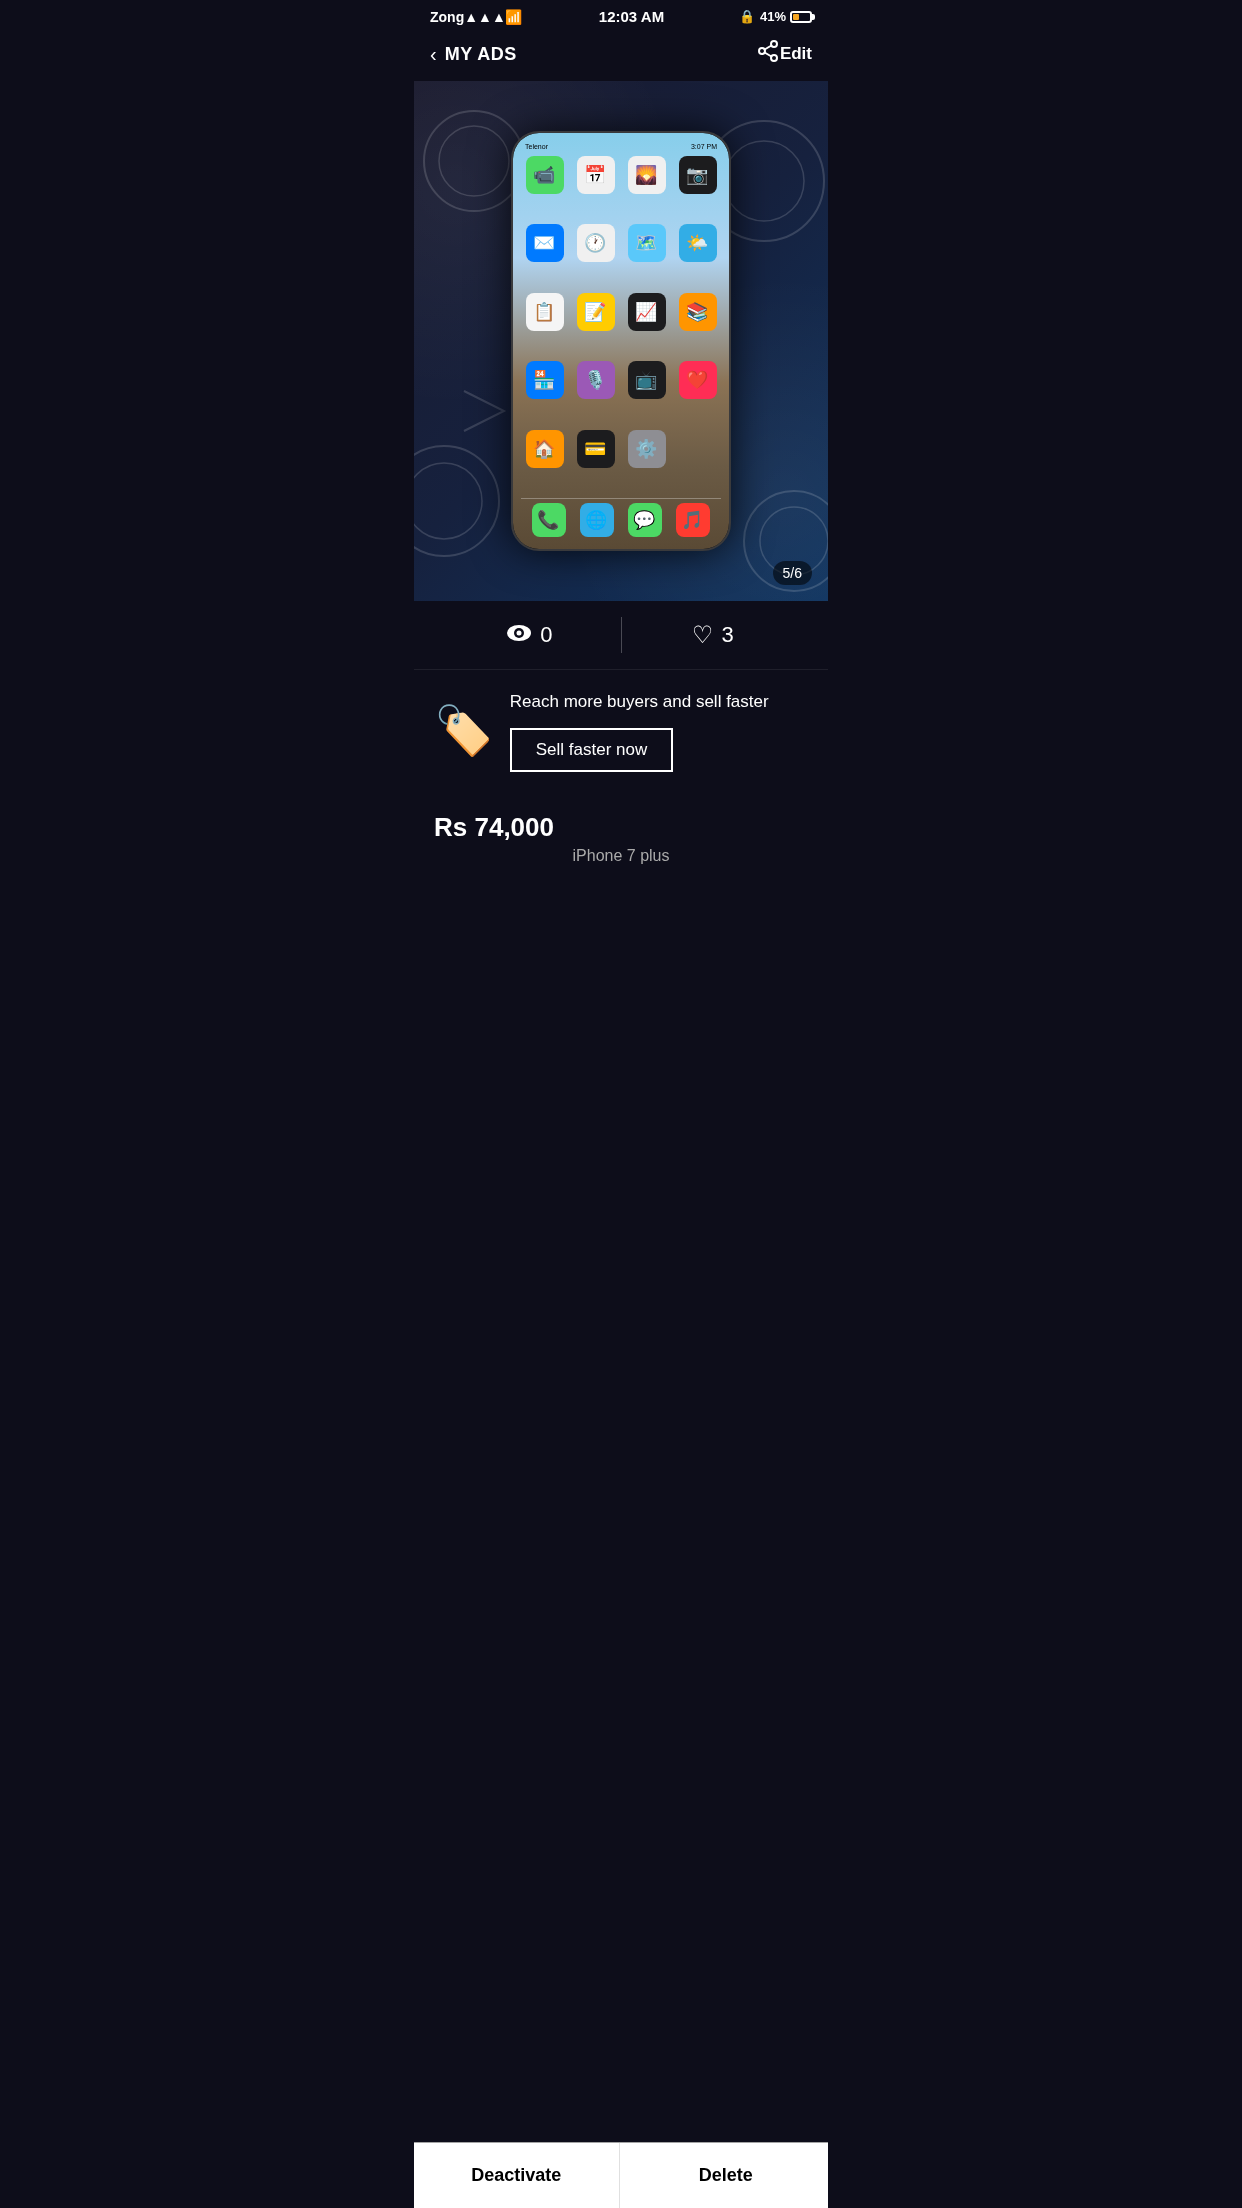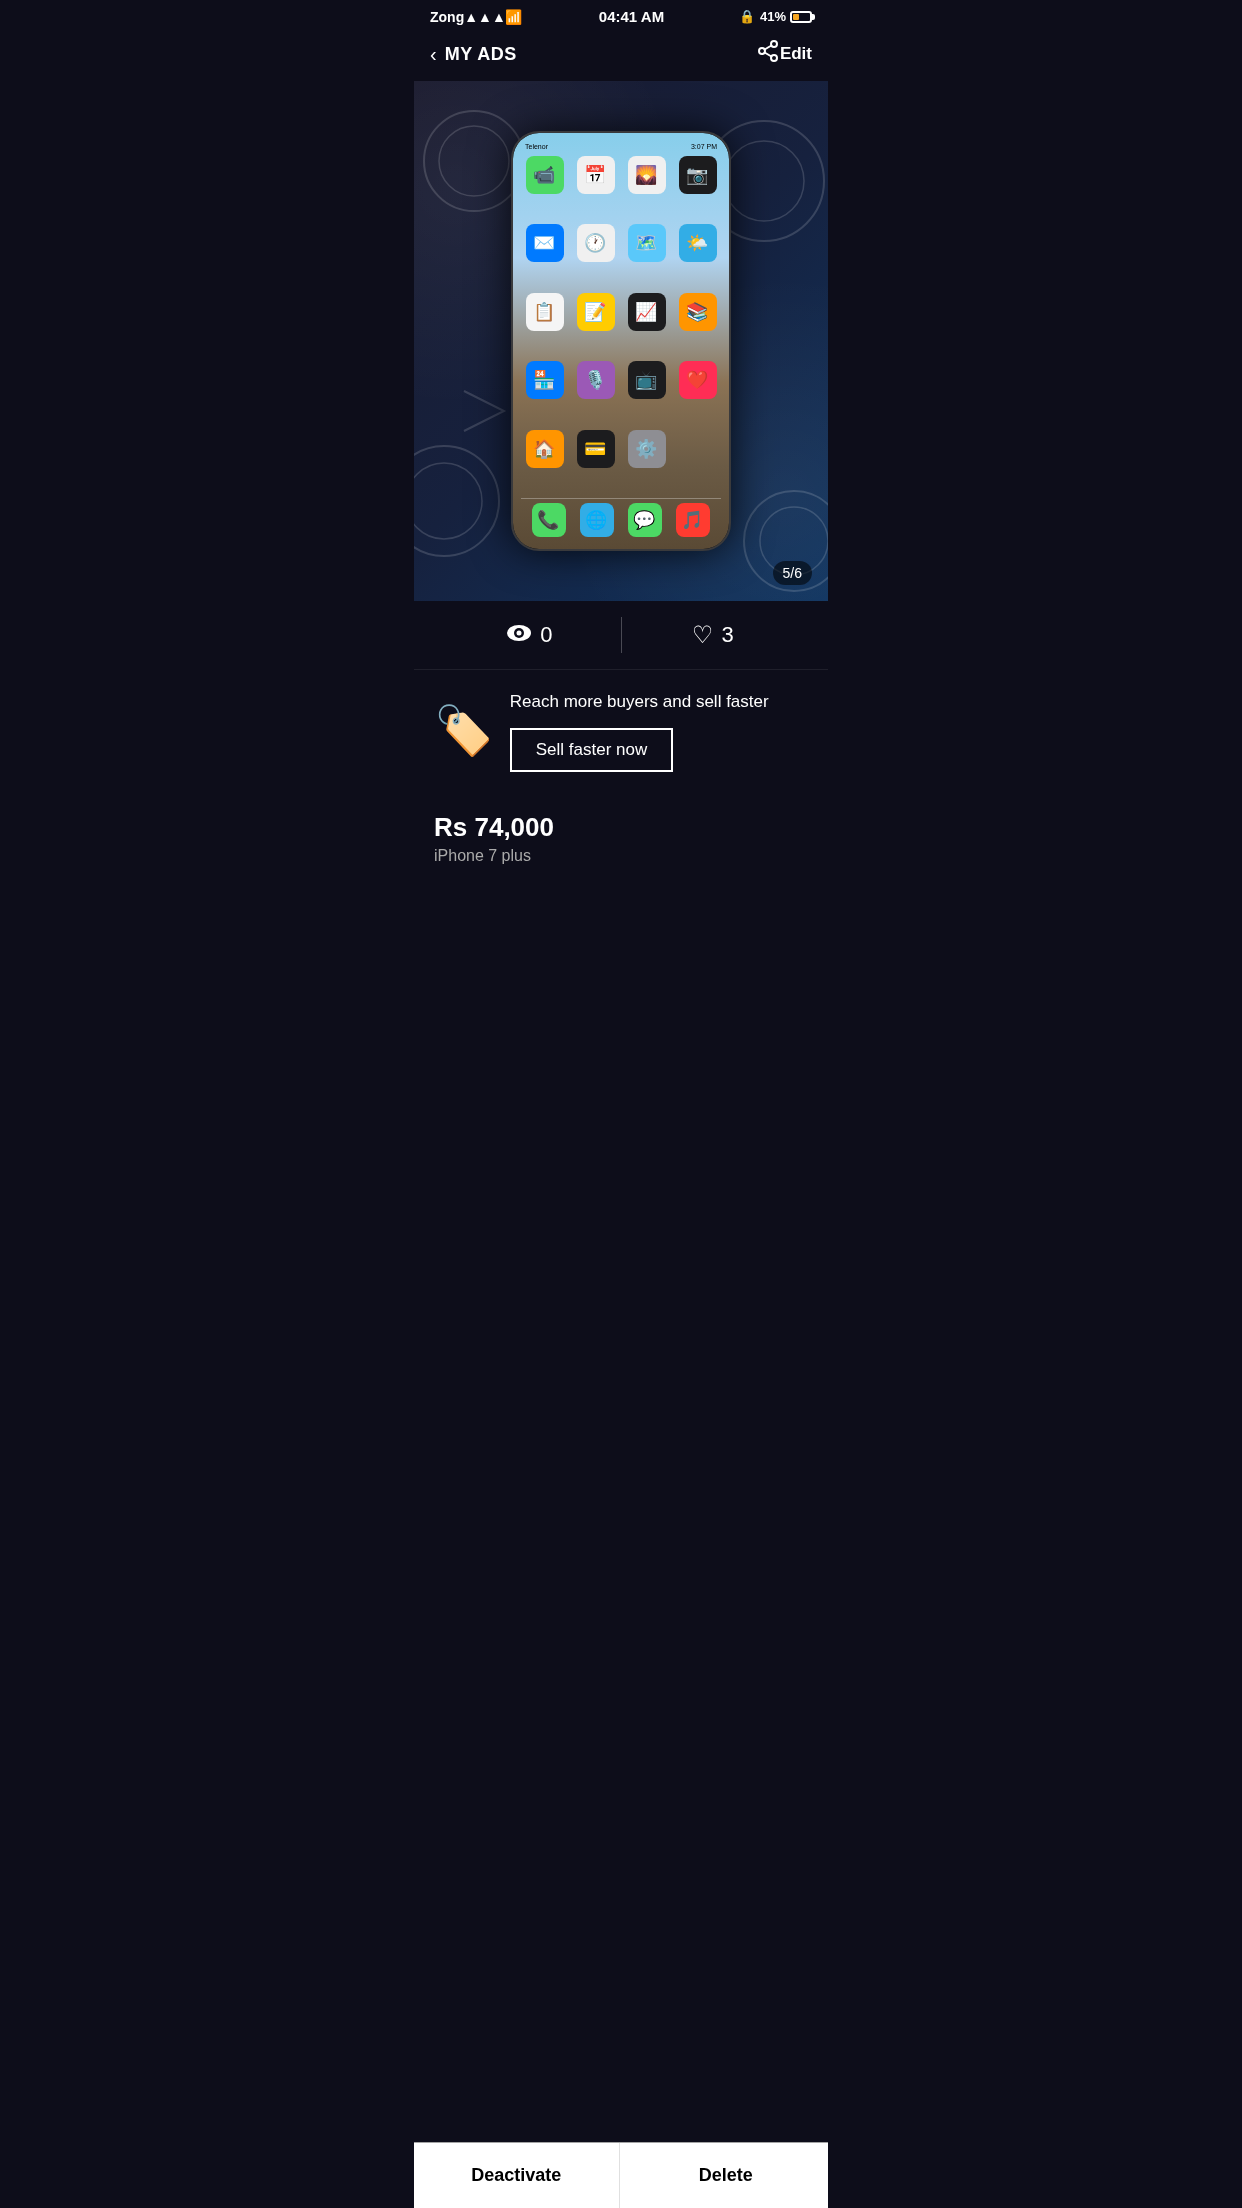--- a/index.html
+++ b/index.html
@@ -222,20 +222,21 @@
     }
     .price-value {
       font-size: 26px;
       font-weight: 600;
       color: #fff;
     }
     .item-name {
       font-size: 16px;
       color: #aaa;
       margin-top: 4px;
+      text-align: center;
     }
 
     
     .action-buttons {
       position: fixed;
       bottom: 0;
       left: 50%;
       transform: translateX(-50%);
       width: 414px;
       display: flex;
@@ -262,21 +263,21 @@
   </style>
 </head>
 <body>
 
 <div class="status-bar">
   <div class="status-left">
     <span>Zong</span>
     <span>▲▲▲</span>
     <span>📶</span>
   </div>
-  <div class="status-center">04:41 AM</div>
+  <div class="status-center">12:03 AM</div>
   <div class="status-right">
     <span>🔒</span>
     <span>41%</span>
     <div class="battery">
       <div class="battery-body">
         <div class="battery-fill"></div>
       </div>
     </div>
   </div>
 </div>

